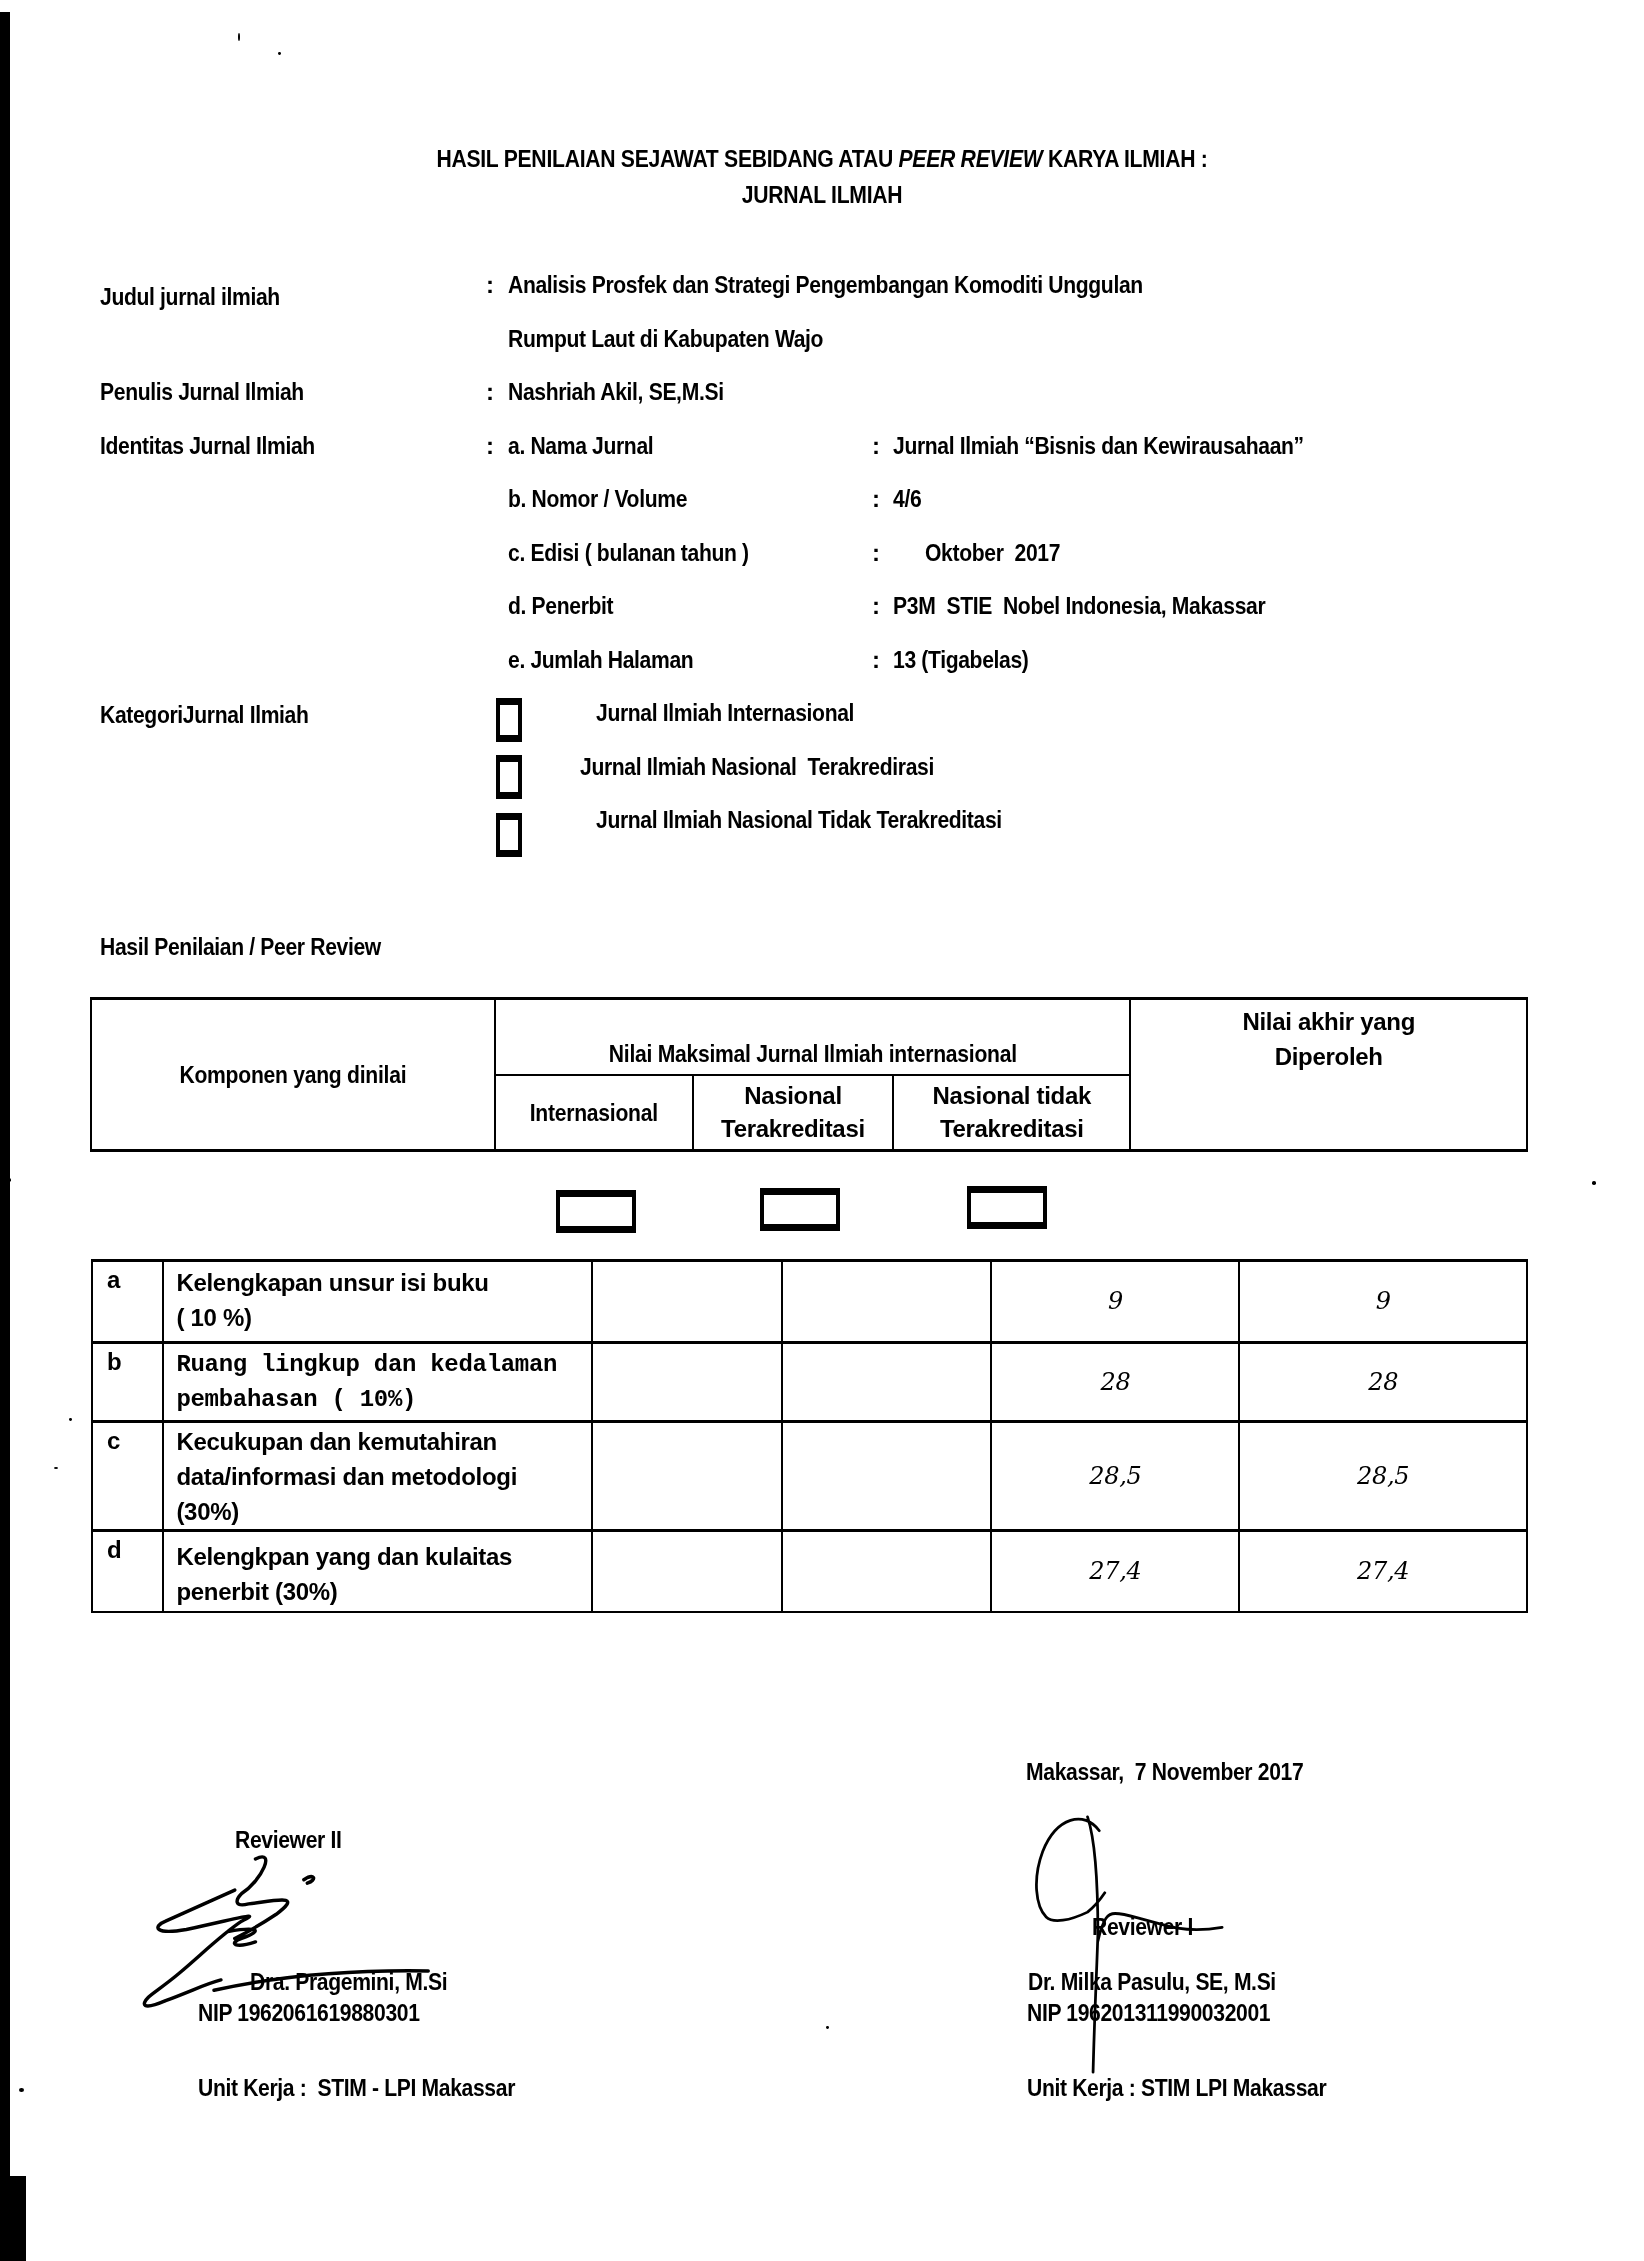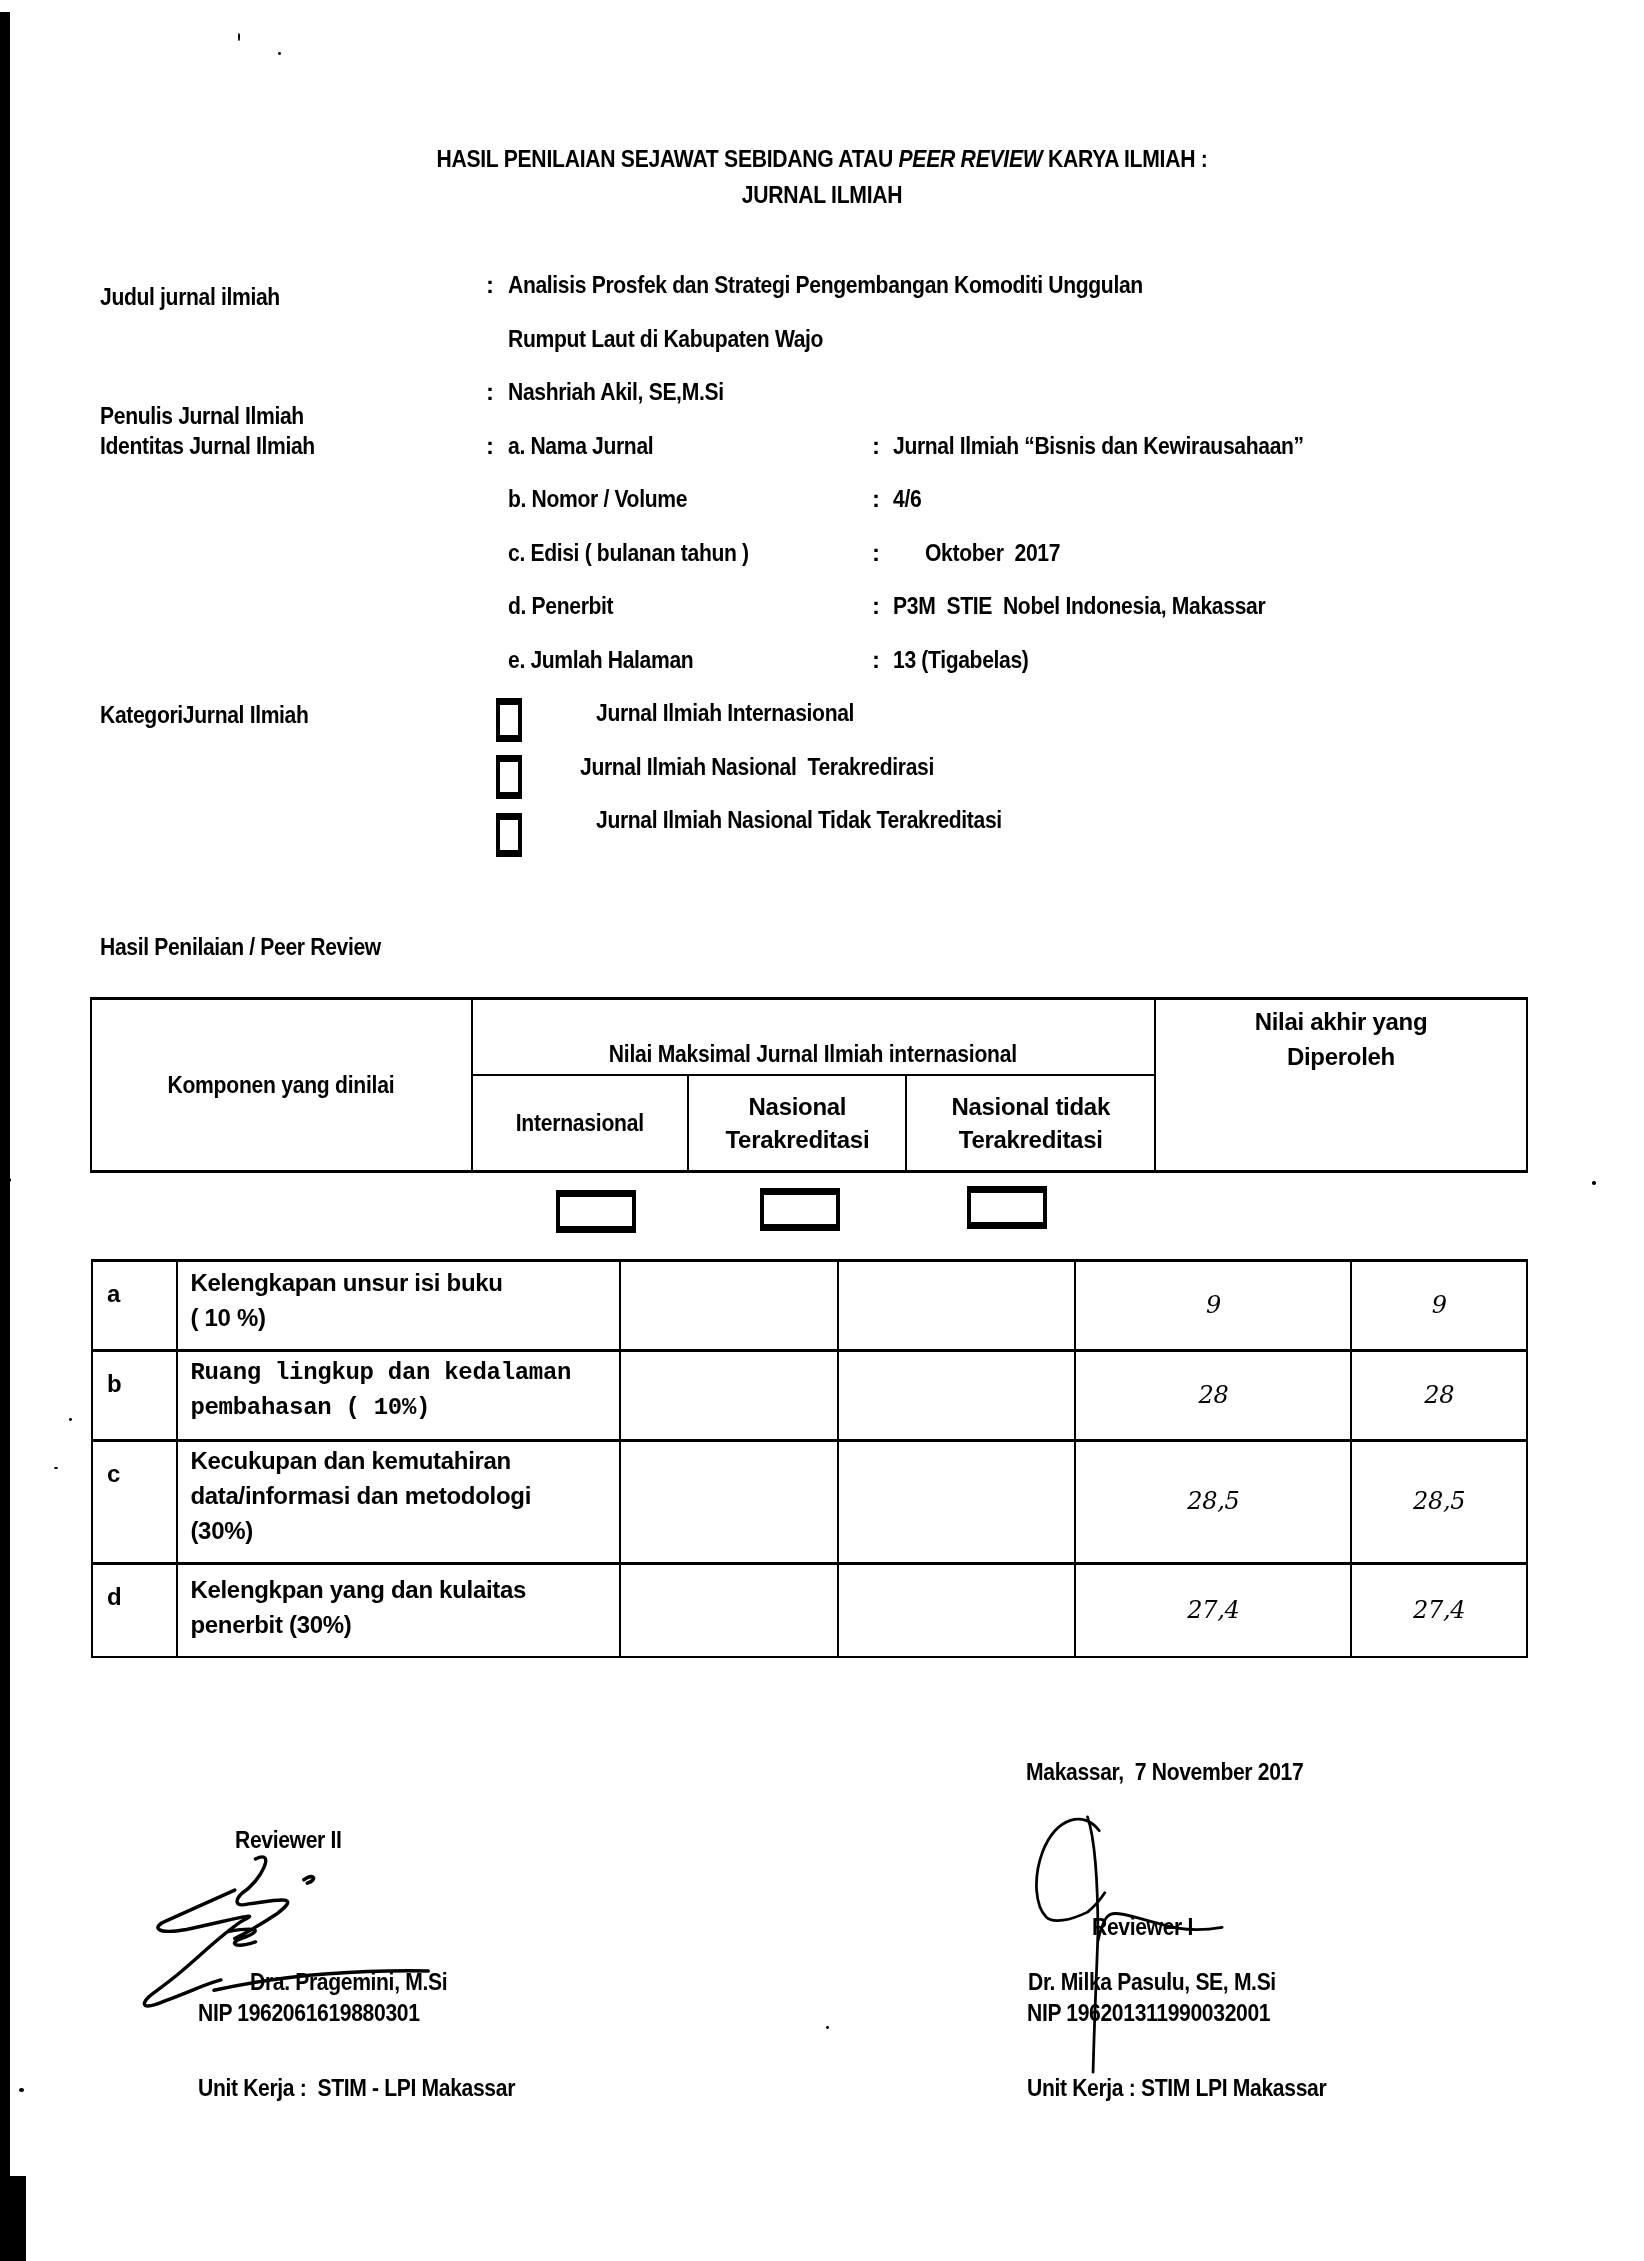--- a/index.html
+++ b/index.html
@@ -10,21 +10,21 @@
     font-weight:bold;
   }
   .abs { position:absolute; white-space:nowrap; }
   .scan-edge { position:absolute; left:0; top:12.4px; width:9.7px; height:2249px; background:#000; }
   .scan-edge2 { position:absolute; left:0; top:2176px; width:26px; height:85px; background:#000; }
   .title { font-size:23px; letter-spacing:-0.3px; transform:scaleX(0.92); transform-origin:center; }
   .t { font-size:24px; letter-spacing:-0.4px; }
   .cond { display:inline-block; transform:scaleX(0.88); transform-origin:left center; }
   .cb { position:absolute; box-sizing:border-box; border:4.8px solid #000; border-top-width:7px; border-bottom-width:7px; background:#fff; }
   table { border-collapse:collapse; position:absolute; }
-  td { border:2.1px solid #000; padding:14px; vertical-align:top; }
+  td { border:2.1px solid #000; padding:0; vertical-align:top; }
   .hdr td { text-align:center; vertical-align:middle; font-size:24px; letter-spacing:-0.3px; line-height:35px; }
   .body td { font-size:24px; letter-spacing:-0.3px; line-height:35px; }
   .hand { font-family:"DejaVu Serif", serif; font-weight:normal; font-style:italic; font-size:41px; text-align:center; vertical-align:middle !important; letter-spacing:2.8px; }
   .underline { text-decoration:underline; text-decoration-thickness:2.1px; text-underline-offset:3.5px; }
   svg.sig { position:absolute; overflow:visible; }
   .speck { position:absolute; background:#000; border-radius:50%; }
 </style>
 </head>
 <body>
 
@@ -42,21 +42,21 @@
 <div class="abs title" style="left:0;width:1644px;top:146px;text-align:center;">
   <span>HASIL PENILAIAN SEJAWAT SEBIDANG ATAU </span><i>PEER REVIEW</i><span> KARYA ILMIAH :</span>
 </div>
 <div class="abs title" style="left:0;width:1644px;top:182px;text-align:center;">JURNAL ILMIAH</div>
 
 <div class="abs t" style="left:100px;top:283px;"><span class="cond">Judul jurnal ilmiah</span></div>
 <div class="abs t" style="left:486px;top:271px;">:</div>
 <div class="abs t" style="left:508px;top:271px;"><span class="cond">Analisis Prosfek dan Strategi Pengembangan Komoditi Unggulan</span></div>
 <div class="abs t" style="left:508px;top:325px;"><span class="cond">Rumput Laut di Kabupaten Wajo</span></div>
 
-<div class="abs t" style="left:100px;top:378px;margin-top:24px;"><span class="cond">Penulis Jurnal Ilmiah</span></div>
+<div class="abs t" style="left:100px;top:378px;"><span class="cond">Penulis Jurnal Ilmiah</span></div>
 <div class="abs t" style="left:486px;top:378px;">:</div>
 <div class="abs t" style="left:508px;top:378px;"><span class="cond">Nashriah Akil, SE,M.Si</span></div>
 
 <div class="abs t" style="left:100px;top:432px;"><span class="cond">Identitas Jurnal Ilmiah</span></div>
 <div class="abs t" style="left:486px;top:432px;">:</div>
 
 <div class="abs t" style="left:508px;top:432px;"><span class="cond">a. Nama Jurnal</span></div>
 <div class="abs t" style="left:872px;top:432px;">:</div>
 <div class="abs t" style="left:893px;top:432px;"><span class="cond">Jurnal Ilmiah “Bisnis dan Kewirausahaan”</span></div>
 

